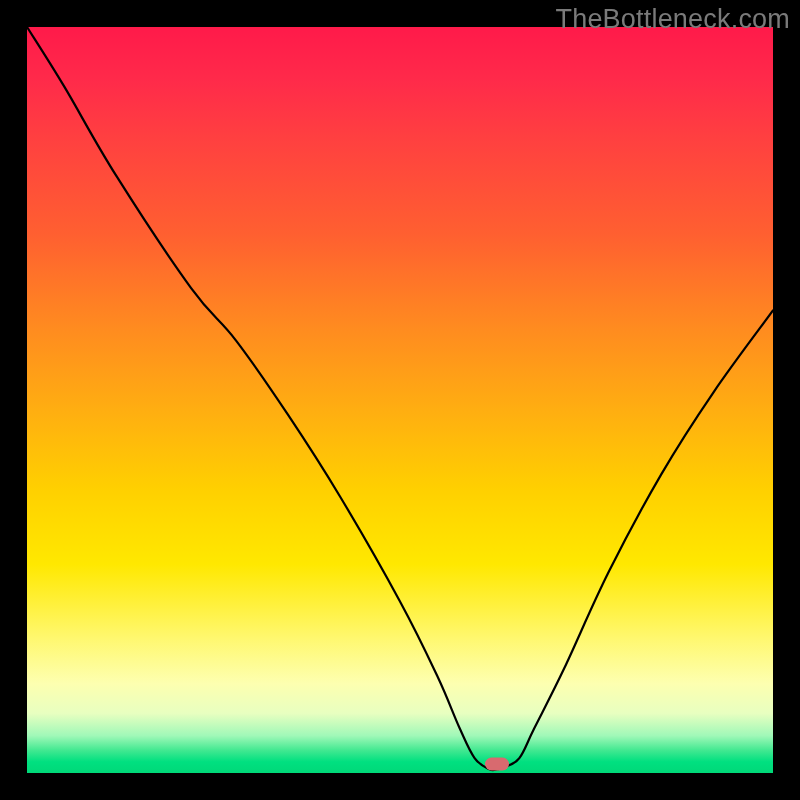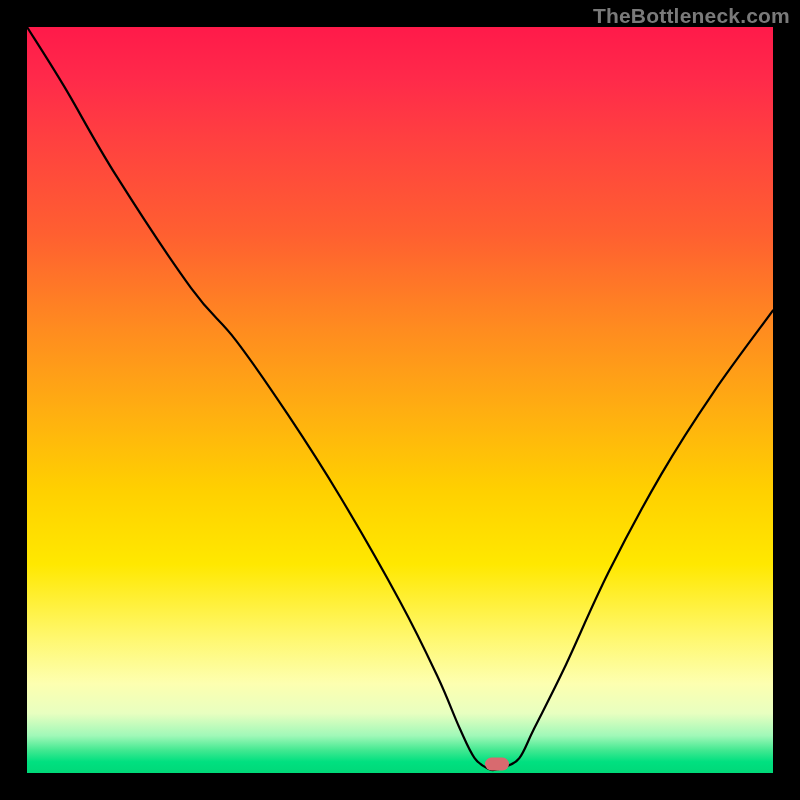--- a/index.html
+++ b/index.html
@@ -9,22 +9,22 @@
     background: #000;
     position: relative;
     font-family: Arial, sans-serif;
     overflow: hidden;
   }
   .watermark {
     position: absolute;
     top: 4px;
     right: 10px;
     color: #7a7a7a;
-    font-size: 21px;
-    font-weight: 700;
+    font-size: 27px;
+    font-weight: 400;
     letter-spacing: 0.2px;
     z-index: 10;
   }
   .plot-area {
     position: absolute;
     left: 27px;
     top: 27px;
     width: 746px;
     height: 746px;
     overflow: hidden;

